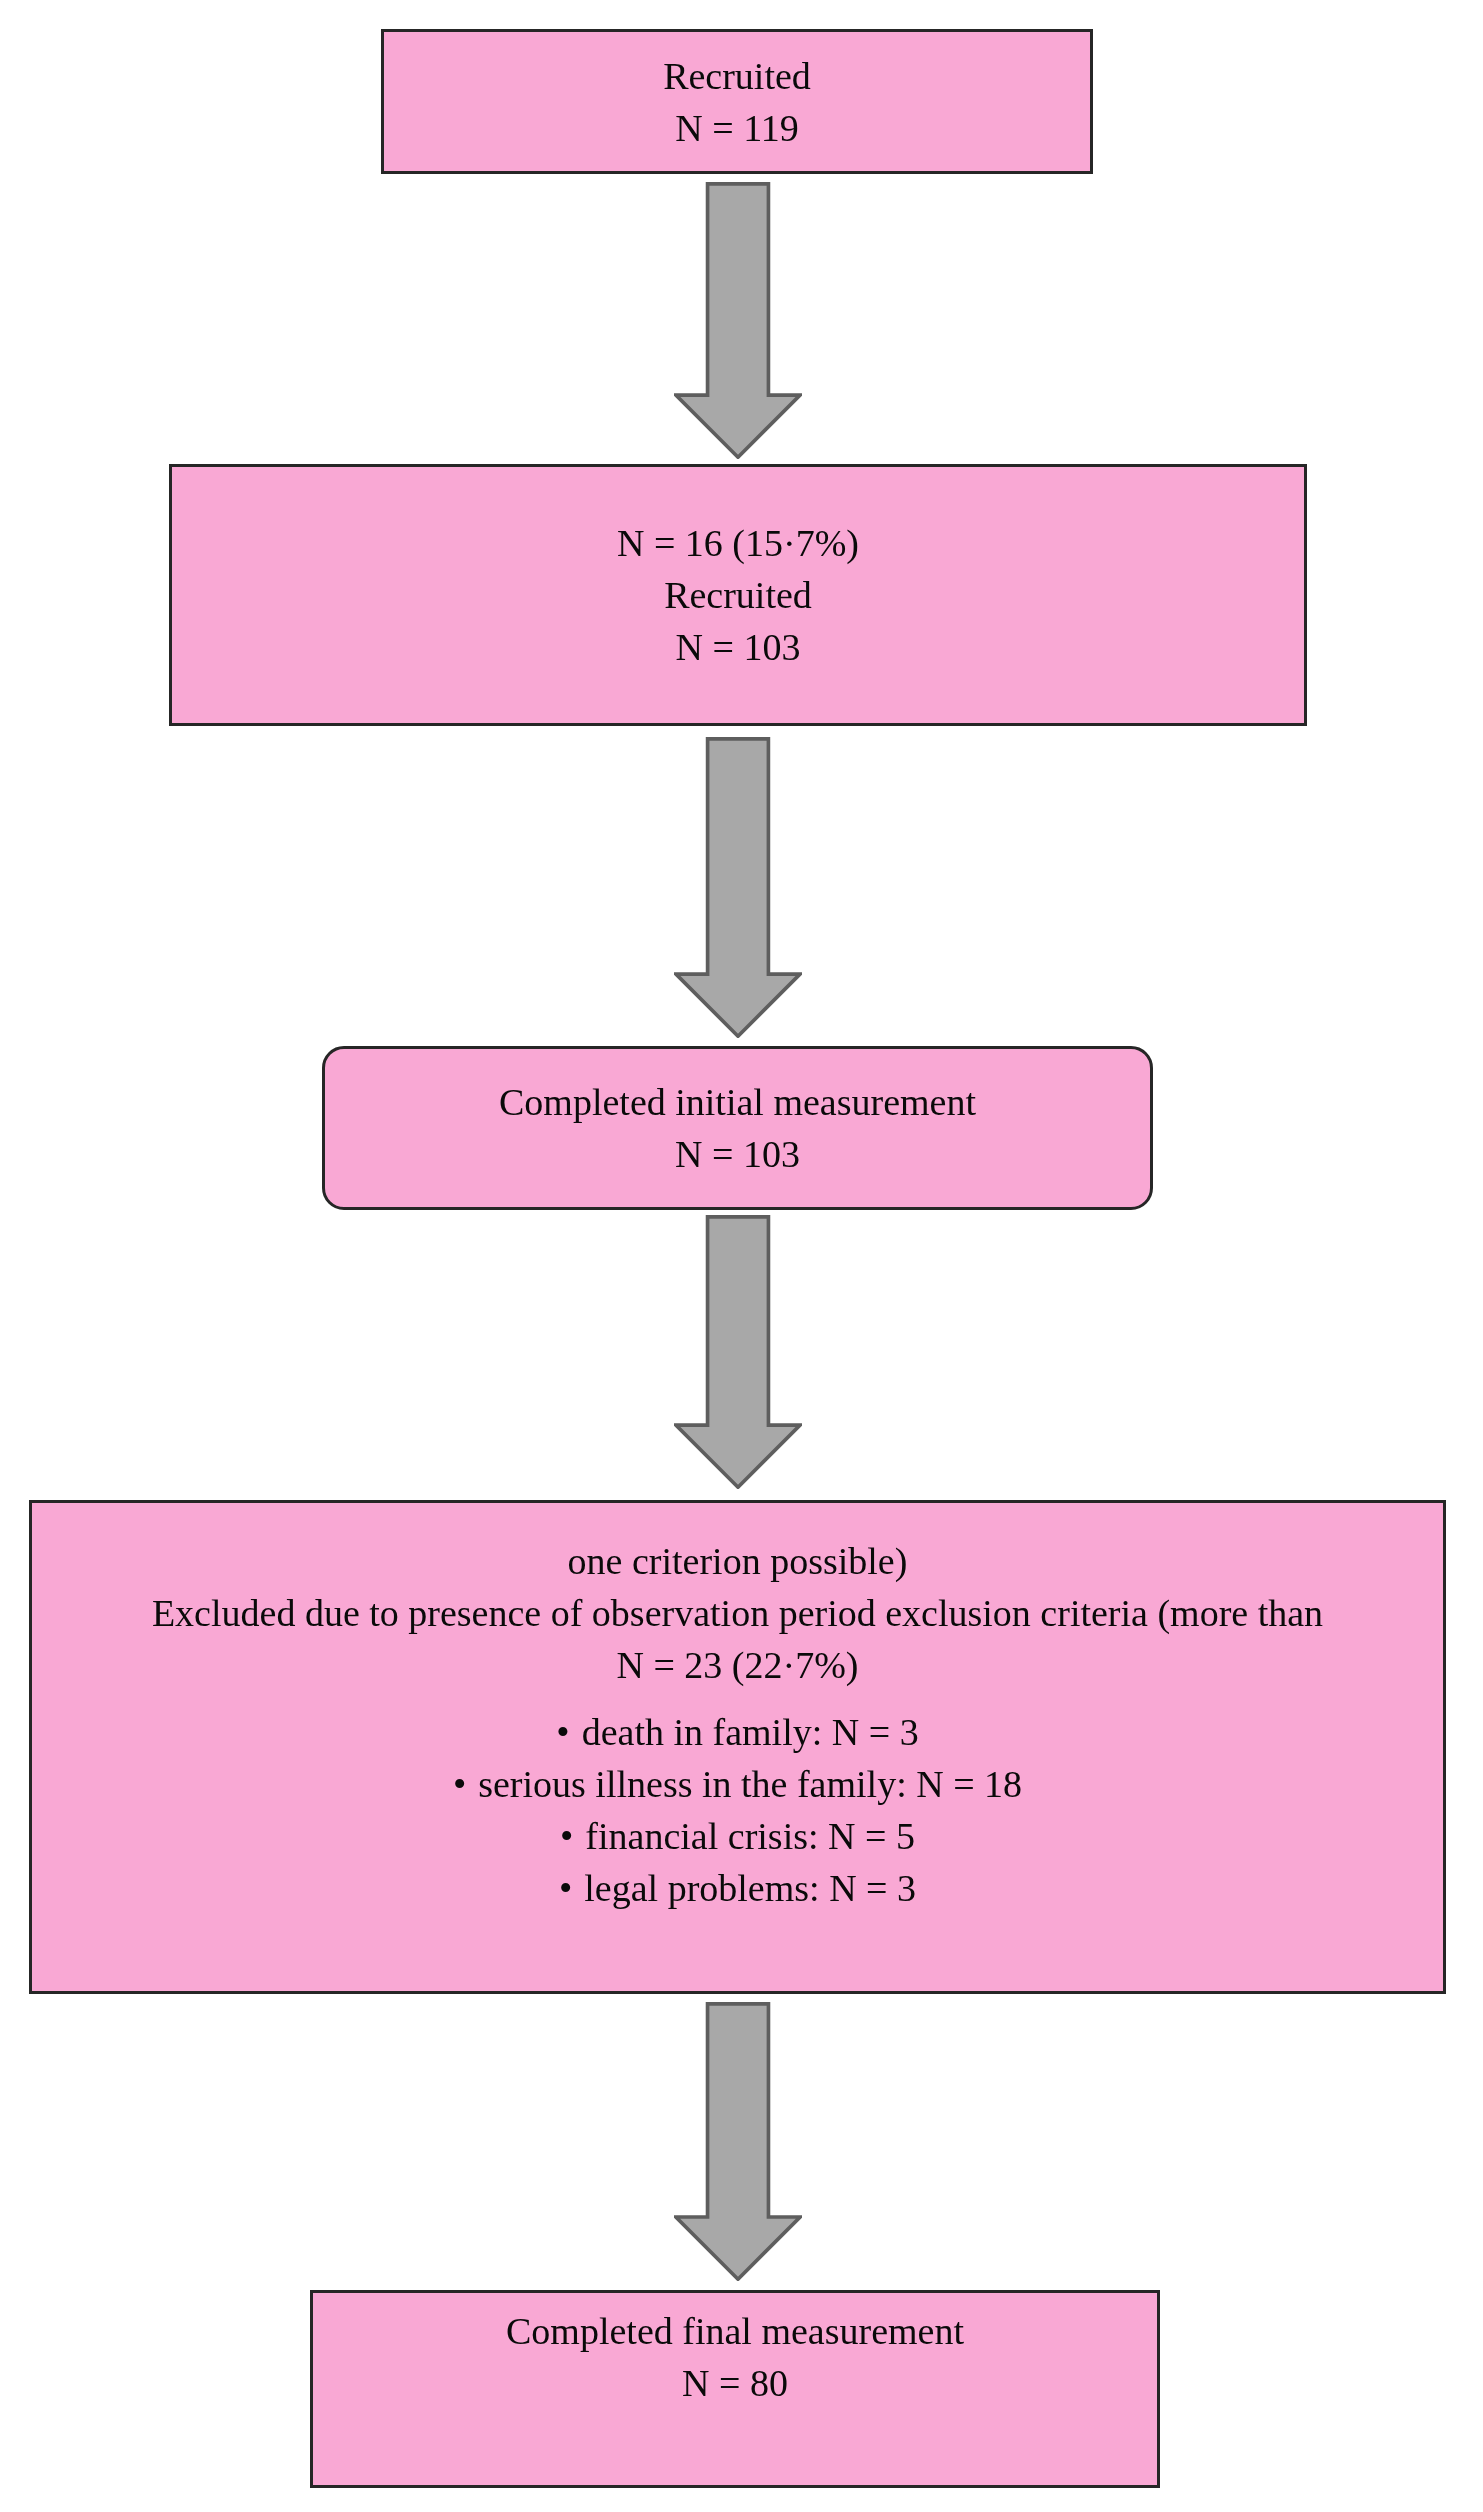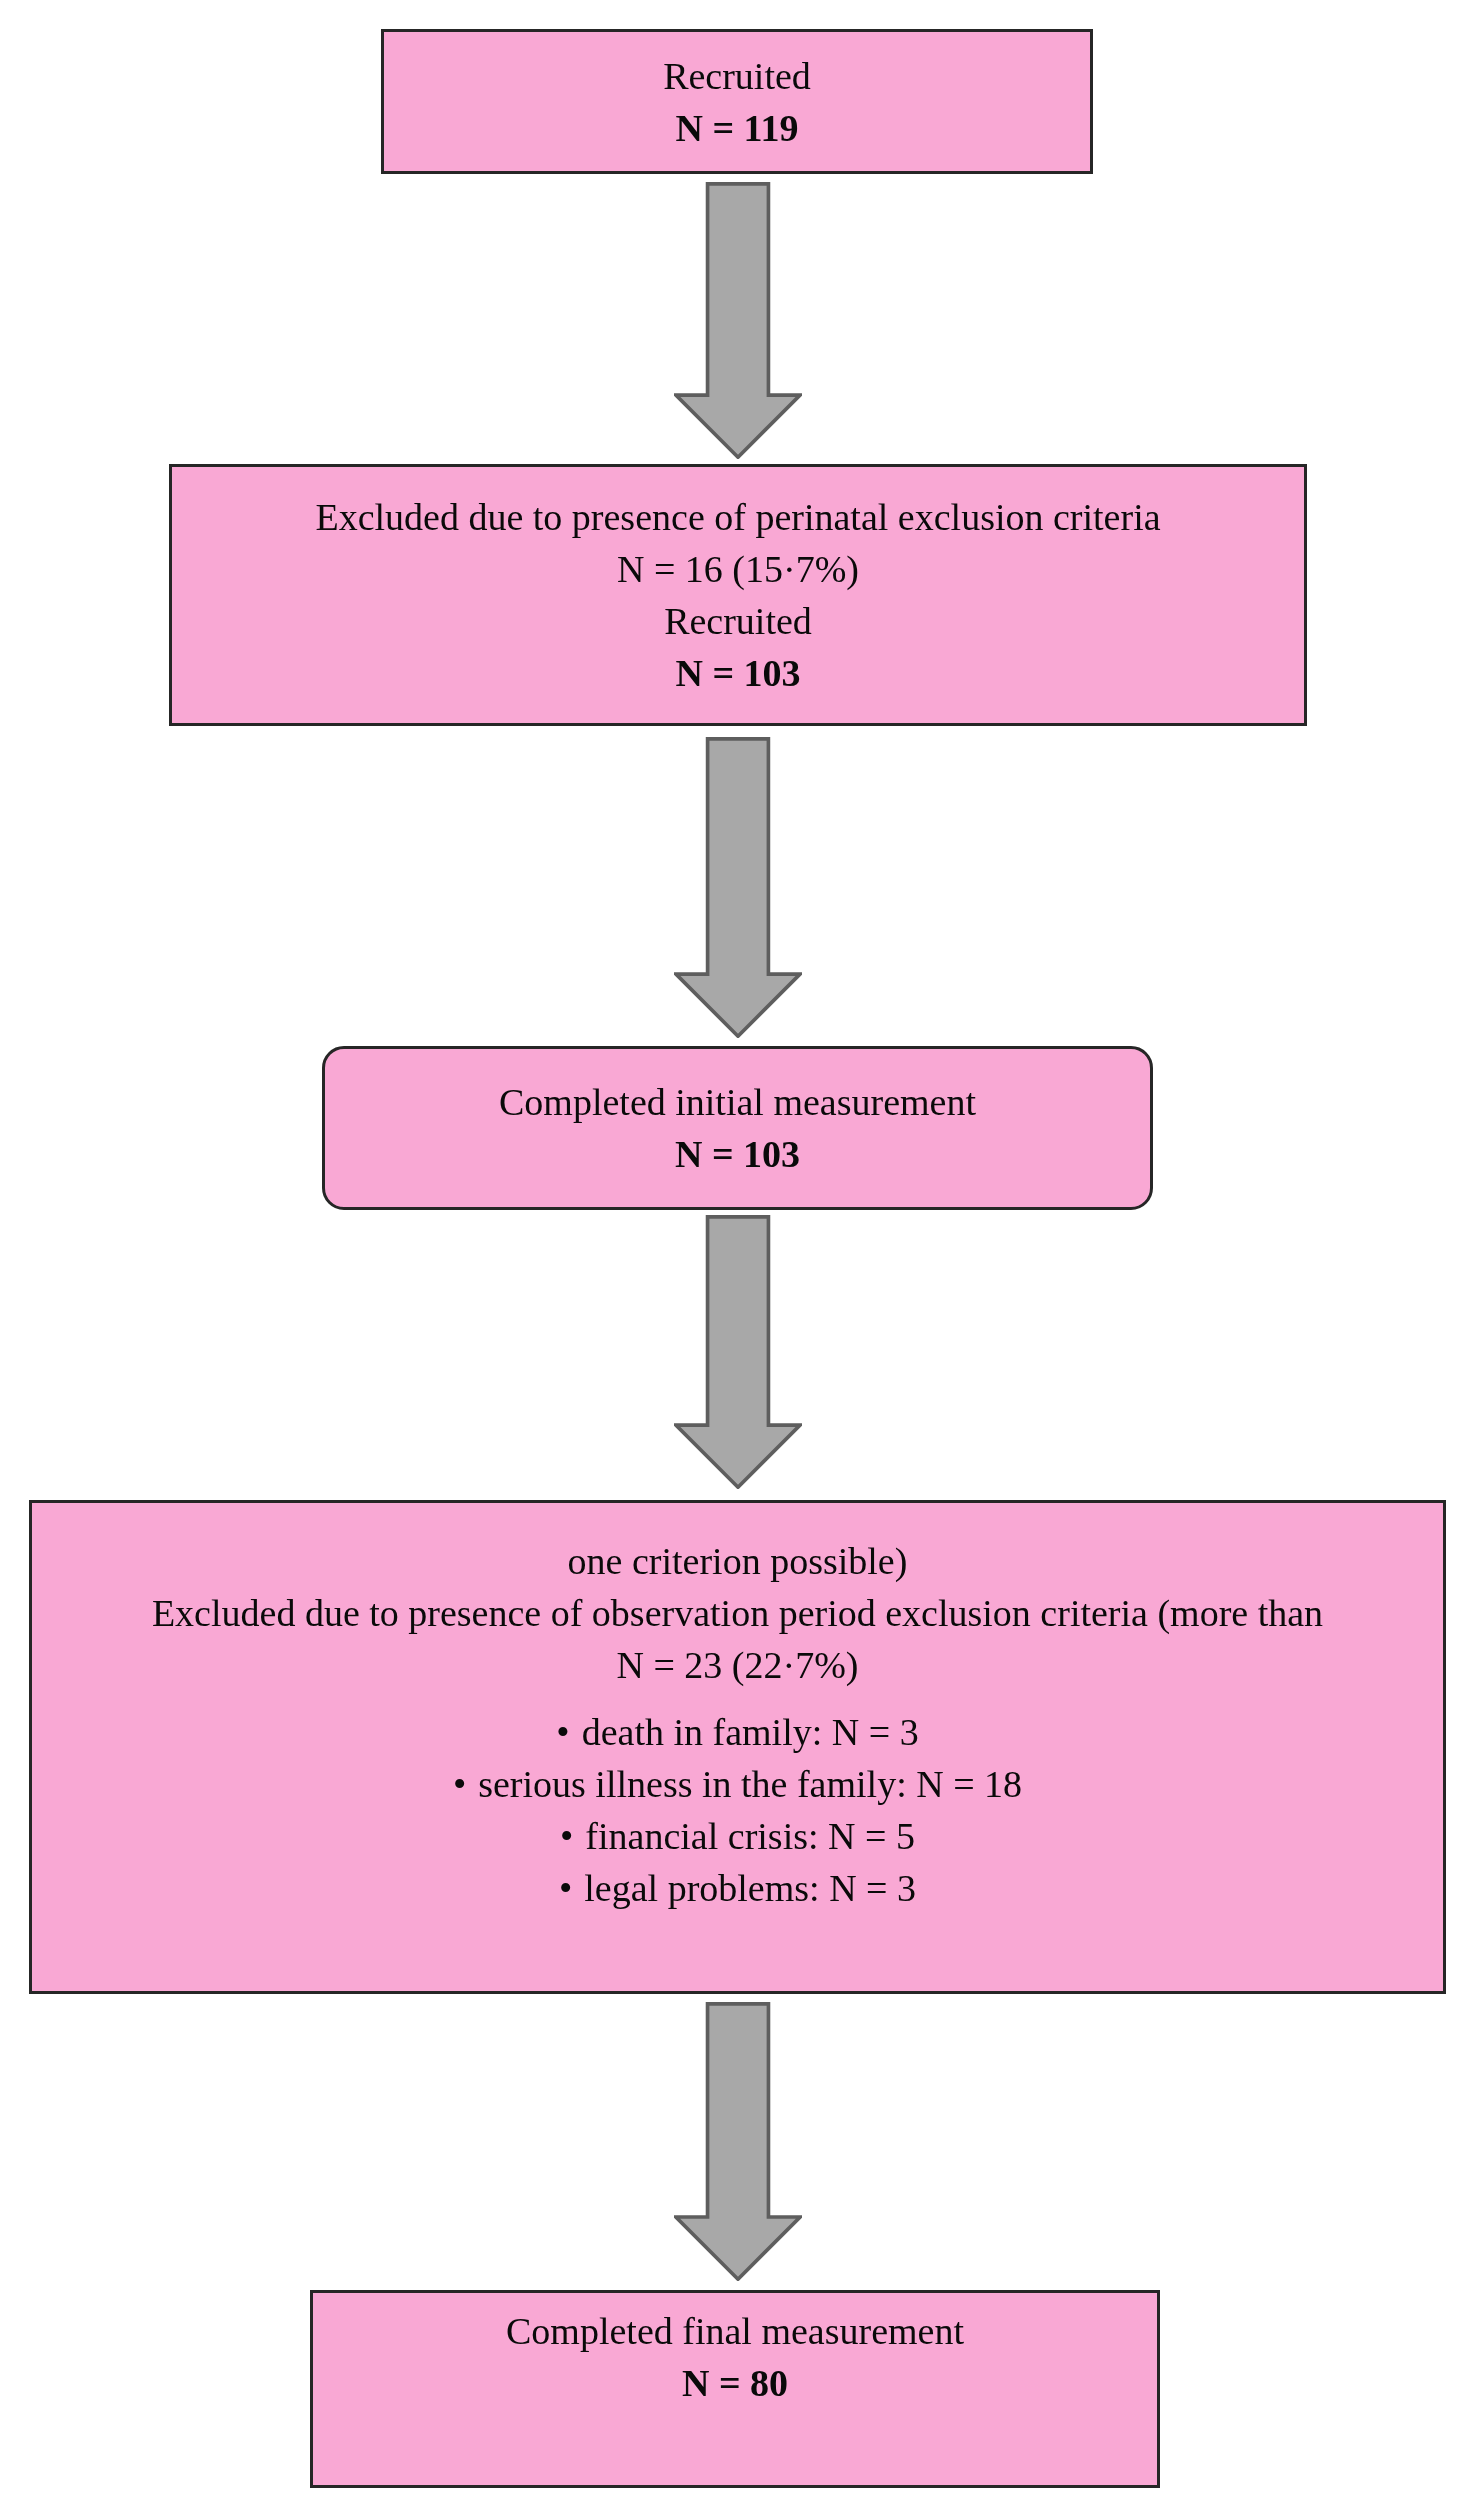--- a/index.html
+++ b/index.html
@@ -30,21 +30,21 @@
     flex-direction: column;
     align-items: center;
     justify-content: center;
     text-align: center;
     font-size: 38px;
     line-height: 52px;
   }
   .flow-box .line {
     white-space: nowrap;
   }
-  .bold { font-weight: bold; }
+  .bold { font-weight: normal; }
 
   #box-recruited     { left: 381px;  top: 29px;   width: 712px; height: 145px; }
   #box-perinatal     { left: 169px;  top: 464px;  width: 1138px; height: 262px; }
   #box-initial       { left: 322px;  top: 1046px; width: 831px; height: 164px; border-radius: 22px; }
   #box-observation   { left: 29px;   top: 1500px; width: 1417px; height: 494px;
                        justify-content: flex-start; padding-top: 32px; }
   #box-final         { left: 310px;  top: 2290px; width: 850px; height: 198px;
                        padding-bottom: 64px; }
 
   .arrow {
@@ -86,21 +86,20 @@
   <div class="flow-box" id="box-recruited">
     <div class="line">Recruited</div>
     <div class="line bold">N = 119</div>
   </div>
 
   <svg class="arrow" id="arrow-1" viewBox="0 0 210 455">
     <polygon points="55,3 155,3 155,350 207,350 105,452 3,350 55,350"></polygon>
   </svg>
 
   <div class="flow-box" id="box-perinatal">
-    <div class="line">Excluded due to presence of perinatal exclusion criteria</div>
     <div class="line">N = 16 (15·7%)</div>
     <div class="line">Recruited</div>
     <div class="line bold">N = 103</div>
   </div>
 
   <svg class="arrow" id="arrow-2" viewBox="0 0 210 495">
     <polygon points="55,3 155,3 155,390 207,390 105,492 3,390 55,390"></polygon>
   </svg>
 
   <div class="flow-box" id="box-initial">

